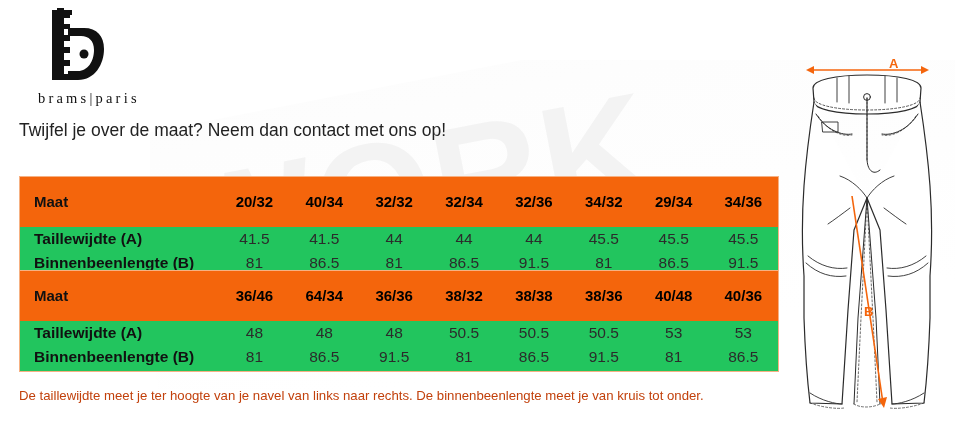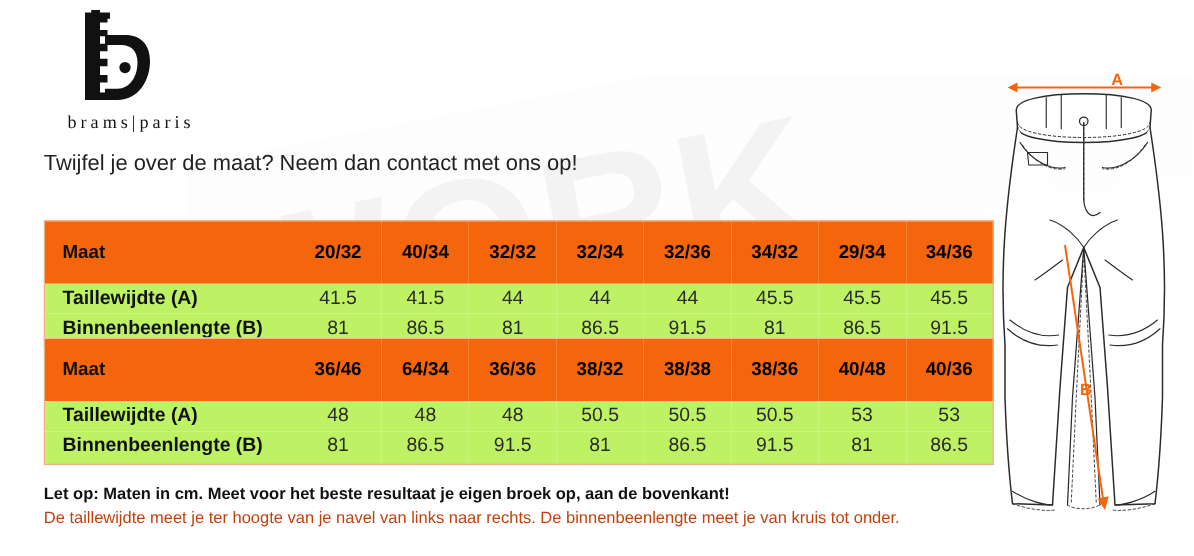--- a/index.html
+++ b/index.html
@@ -58,21 +58,20 @@
   }
 
   
   .left-col {
     position: absolute;
     left: 0;
     top: 0;
     width: 790px;
     height: 445px;
     z-index: 2;
-    margin-left: 16px;
   }
 
   
   .logo-block {
     position: absolute;
     left: 38px;
     top: 8px;
     width: 230px;
   }
   .logo-mark {
@@ -134,21 +133,21 @@
     color: #111111;
   }
   .size-table tbody td {
     font-size: 15.5px;
     height: 24px;
     line-height: 24px;
     padding: 0;
     text-align: center;
     color: #2b2b2b;
     border: 0;
-    background: #bef264;
+    background: #22c55e;
   }
   .size-table tbody td.row-label {
     text-align: left;
     padding-left: 14px;
     font-weight: bold;
     font-size: 15.5px;
     color: #111111;
   }
   .size-table tbody tr:last-child td { padding-bottom: 2px; }
 
@@ -322,21 +321,20 @@
           <td>81</td>
           <td>86.5</td>
           <td>91.5</td>
           <td>81</td>
           <td>86.5</td>
         </tr>
       </tbody>
     </table>
 
     <div class="footer">
-      <div class="footer-bold">Let op: Maten in cm. Meet voor het beste resultaat je eigen broek op, aan de bovenkant!</div>
       <div class="footer-note">De taillewijdte meet je ter hoogte van je navel van links naar rechts. De binnenbeenlengte meet je van kruis tot onder.</div>
     </div>
 
   </div>
 
   <div class="diagram">
     <svg width="175" height="420" viewBox="0 0 175 420" aria-hidden="true">
       <g fill="none" stroke="#2b2b2b" stroke-width="1.2" stroke-linejoin="round" stroke-linecap="round">
 
         <path d="M33 70 C33 62 55 57 87 57 C119 57 141 62 141 70 L140 84 C140 91 118 96 87 96 C56 96 34 91 34 84 Z" fill="#ffffff"></path>

